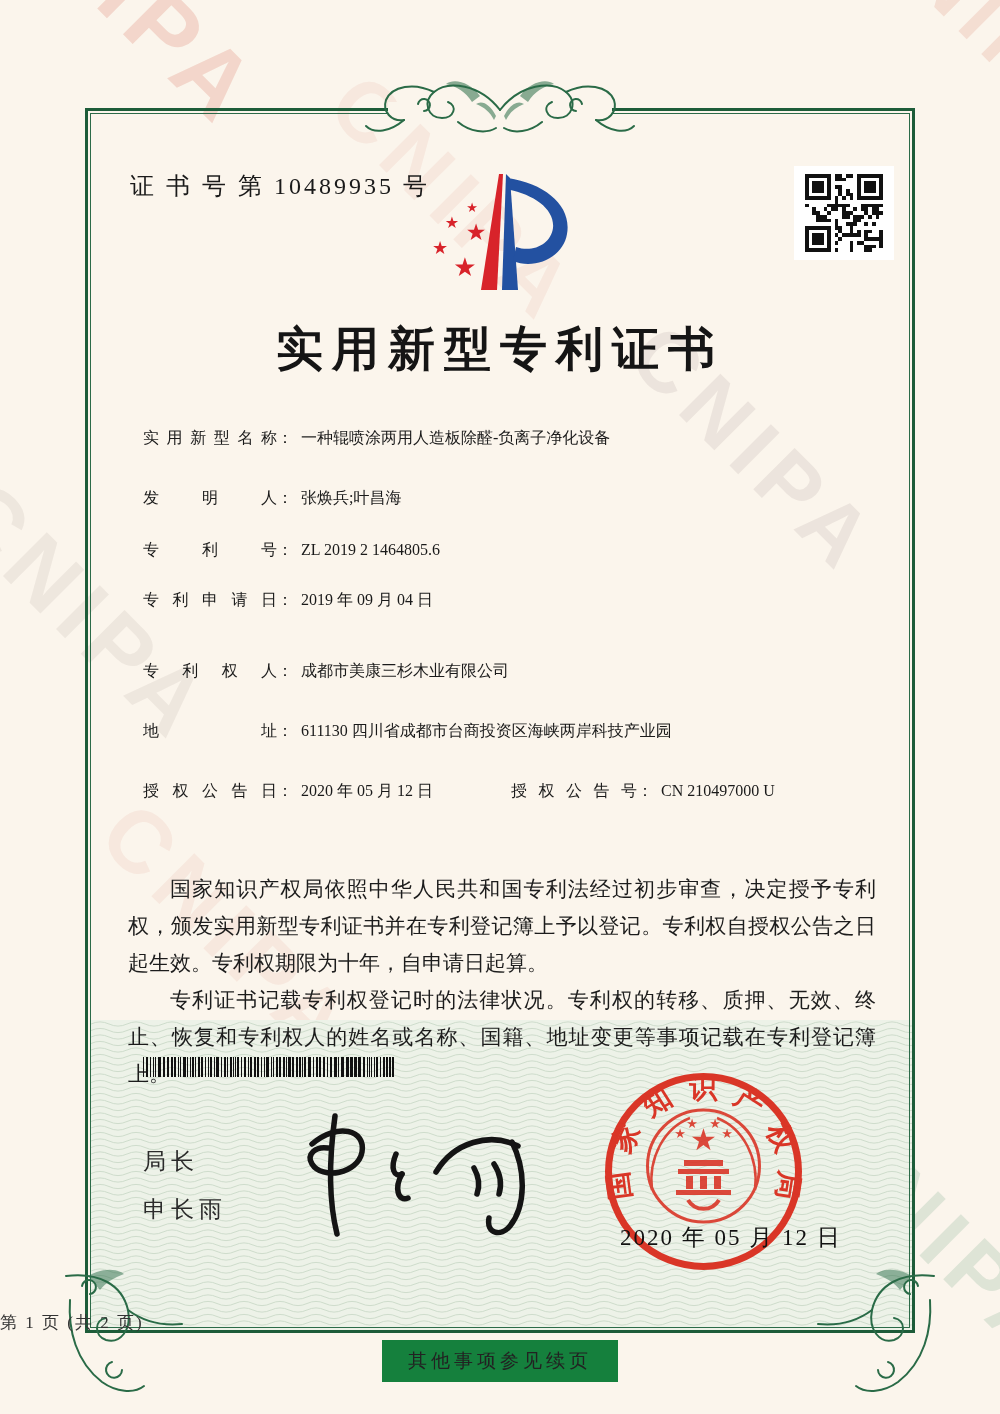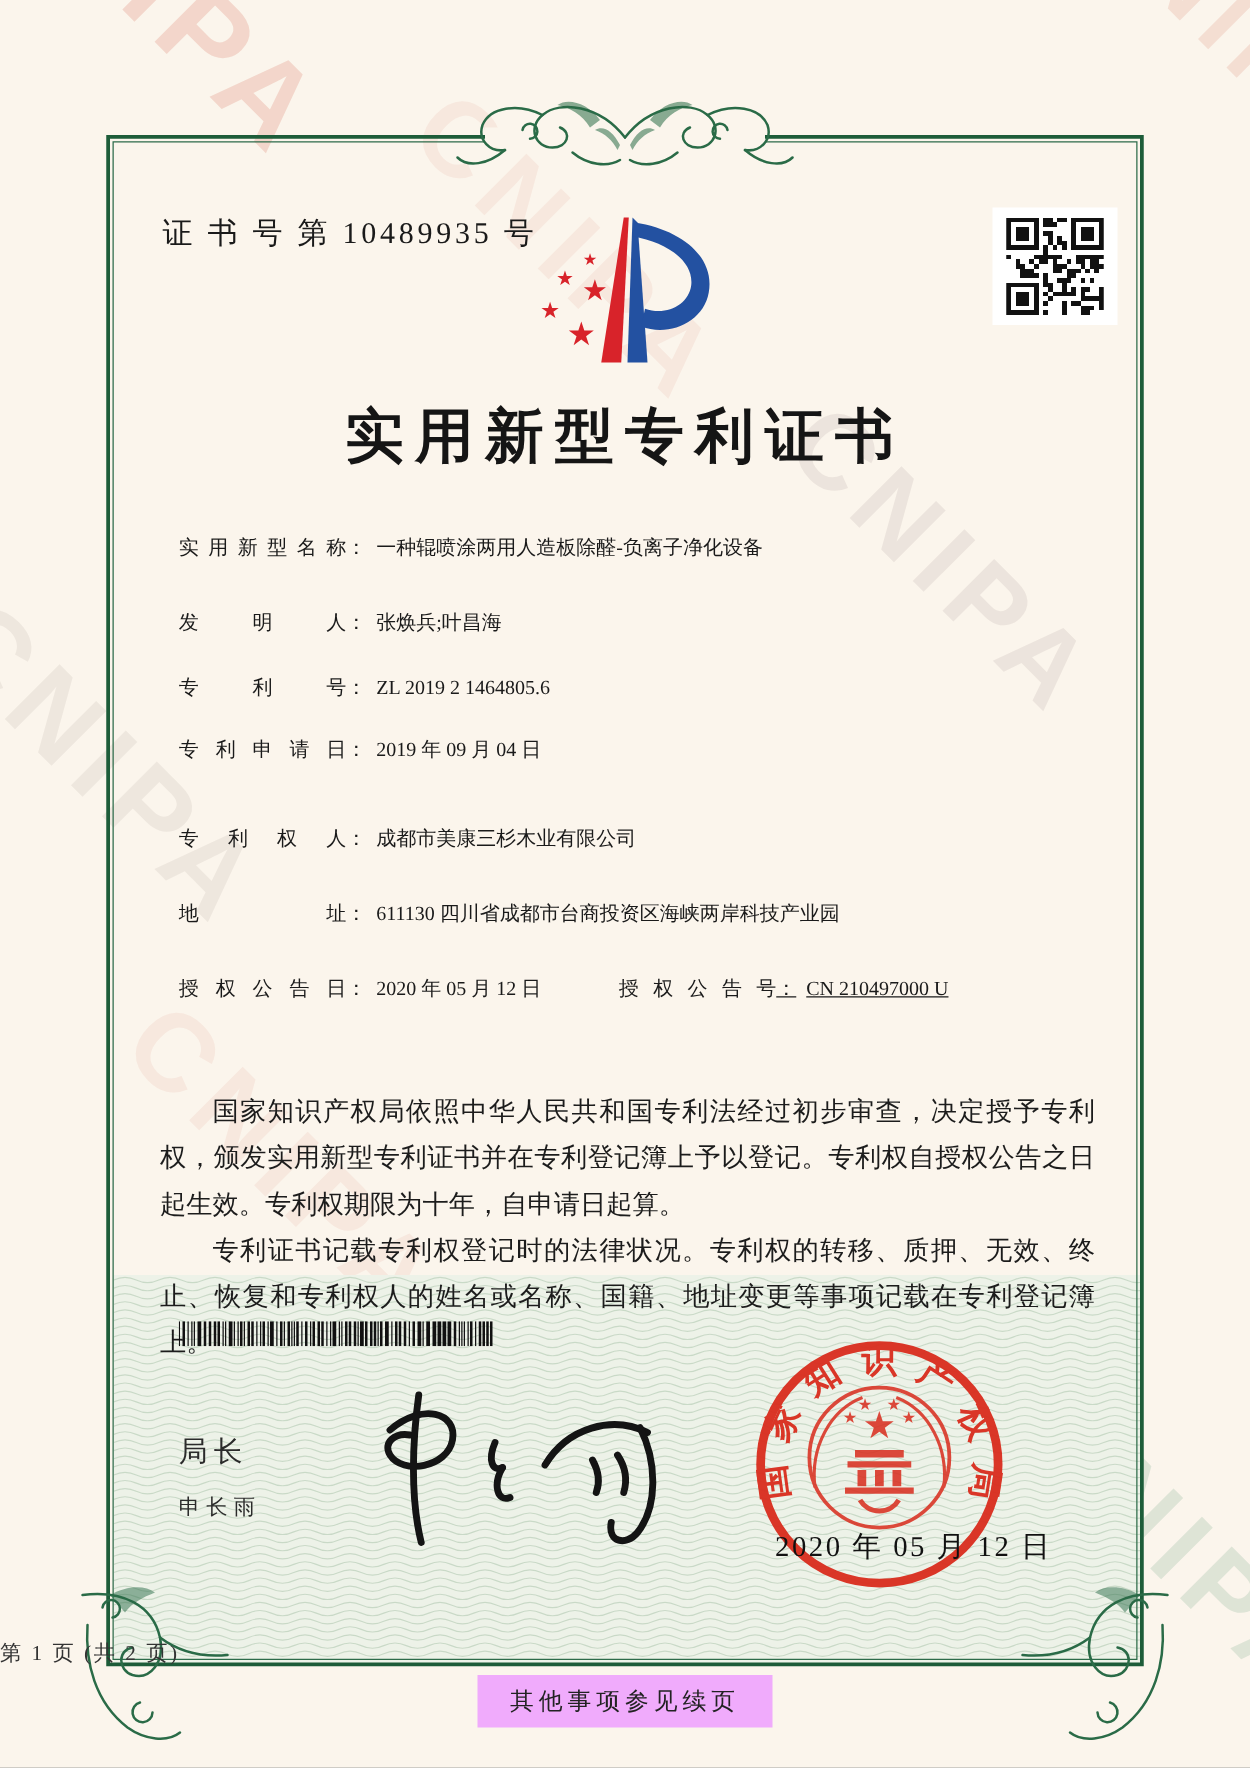--- a/index.html
+++ b/index.html
@@ -32,41 +32,41 @@
     position:absolute;left:794px;top:166px;width:100px;height:94px;background:#fff;z-index:4;
     display:flex;align-items:center;justify-content:center;
   }
   .title{
     position:absolute;left:0;top:300px;width:100%;text-align:center;
     font-size:47px;font-weight:bold;letter-spacing:9px;z-index:4;color:#151515;margin-top:18px;
   }
   .frow{position:absolute;left:143px;width:760px;font-size:16px;white-space:nowrap;z-index:4;}
   .flabel{display:inline-block;width:134px;text-align:justify;text-align-last:justify;}
   .fvalue{margin-left:8px;}
-  .grant-right{position:absolute;left:352px;top:0;text-decoration:underline;}
+  .grant-right{position:absolute;left:368px;top:0;}
   .grant-right .flabel{width:126px;}
   .bodytext{
     position:absolute;left:128px;top:871px;width:748px;z-index:4;
     font-size:21px;line-height:37px;text-align:justify;color:#1c1c1c;
   }
   .bodytext p{margin:0;text-indent:2em;}
   .band{position:absolute;left:91px;top:1020px;z-index:1;}
   .barcode{position:absolute;left:143px;top:1057px;z-index:4;}
   .comm-title{position:absolute;left:143px;top:1146px;font-size:23px;letter-spacing:5px;
     font-family:"Liberation Sans","DejaVu Sans",sans-serif;color:#2b2b2b;z-index:4;}
-  .comm-name{position:absolute;left:143px;top:1194px;font-size:17px;letter-spacing:5px;
+  .comm-name{position:absolute;left:143px;top:1194px;font-size:23px;letter-spacing:5px;
     font-family:"Liberation Sans","DejaVu Sans",sans-serif;color:#2b2b2b;z-index:4;}
   .sig{position:absolute;left:278px;top:1104px;z-index:5;}
   .seal{position:absolute;left:598px;top:1066px;z-index:5;opacity:.94;}
   .seal-date{position:absolute;left:620px;top:1222px;font-size:23px;letter-spacing:2px;
     color:#111;z-index:6;white-space:nowrap;}
   .page-info{position:absolute;left:0;top:1290px;width:960px;text-align:left;
     font-size:17px;letter-spacing:2px;color:#333;z-index:4;margin-top:21px;}
   .cont-note{position:absolute;left:0;top:1340px;width:100%;text-align:center;z-index:4;}
-  .cont-note span{display:inline-block;background:#f0abfc;padding:8px 26px;font-size:19px;
+  .cont-note span{display:inline-block;background:#15803d;padding:8px 26px;font-size:19px;
     letter-spacing:4px;color:#222;}
 </style>
 </head>
 <body>
 
 <div class="page">
 
   <div class="wm" style="left:-45px;top:-65px;font-size:95px;color:rgba(222,128,108,0.26);">CNIPA</div>
   <div class="wm" style="left:835px;top:-30px;font-size:80px;color:rgba(222,128,108,0.20);">CNIPA</div>
   <div class="wm" style="left:300px;top:150px;font-size:85px;color:rgba(220,140,120,0.12);">CNIPA</div>

